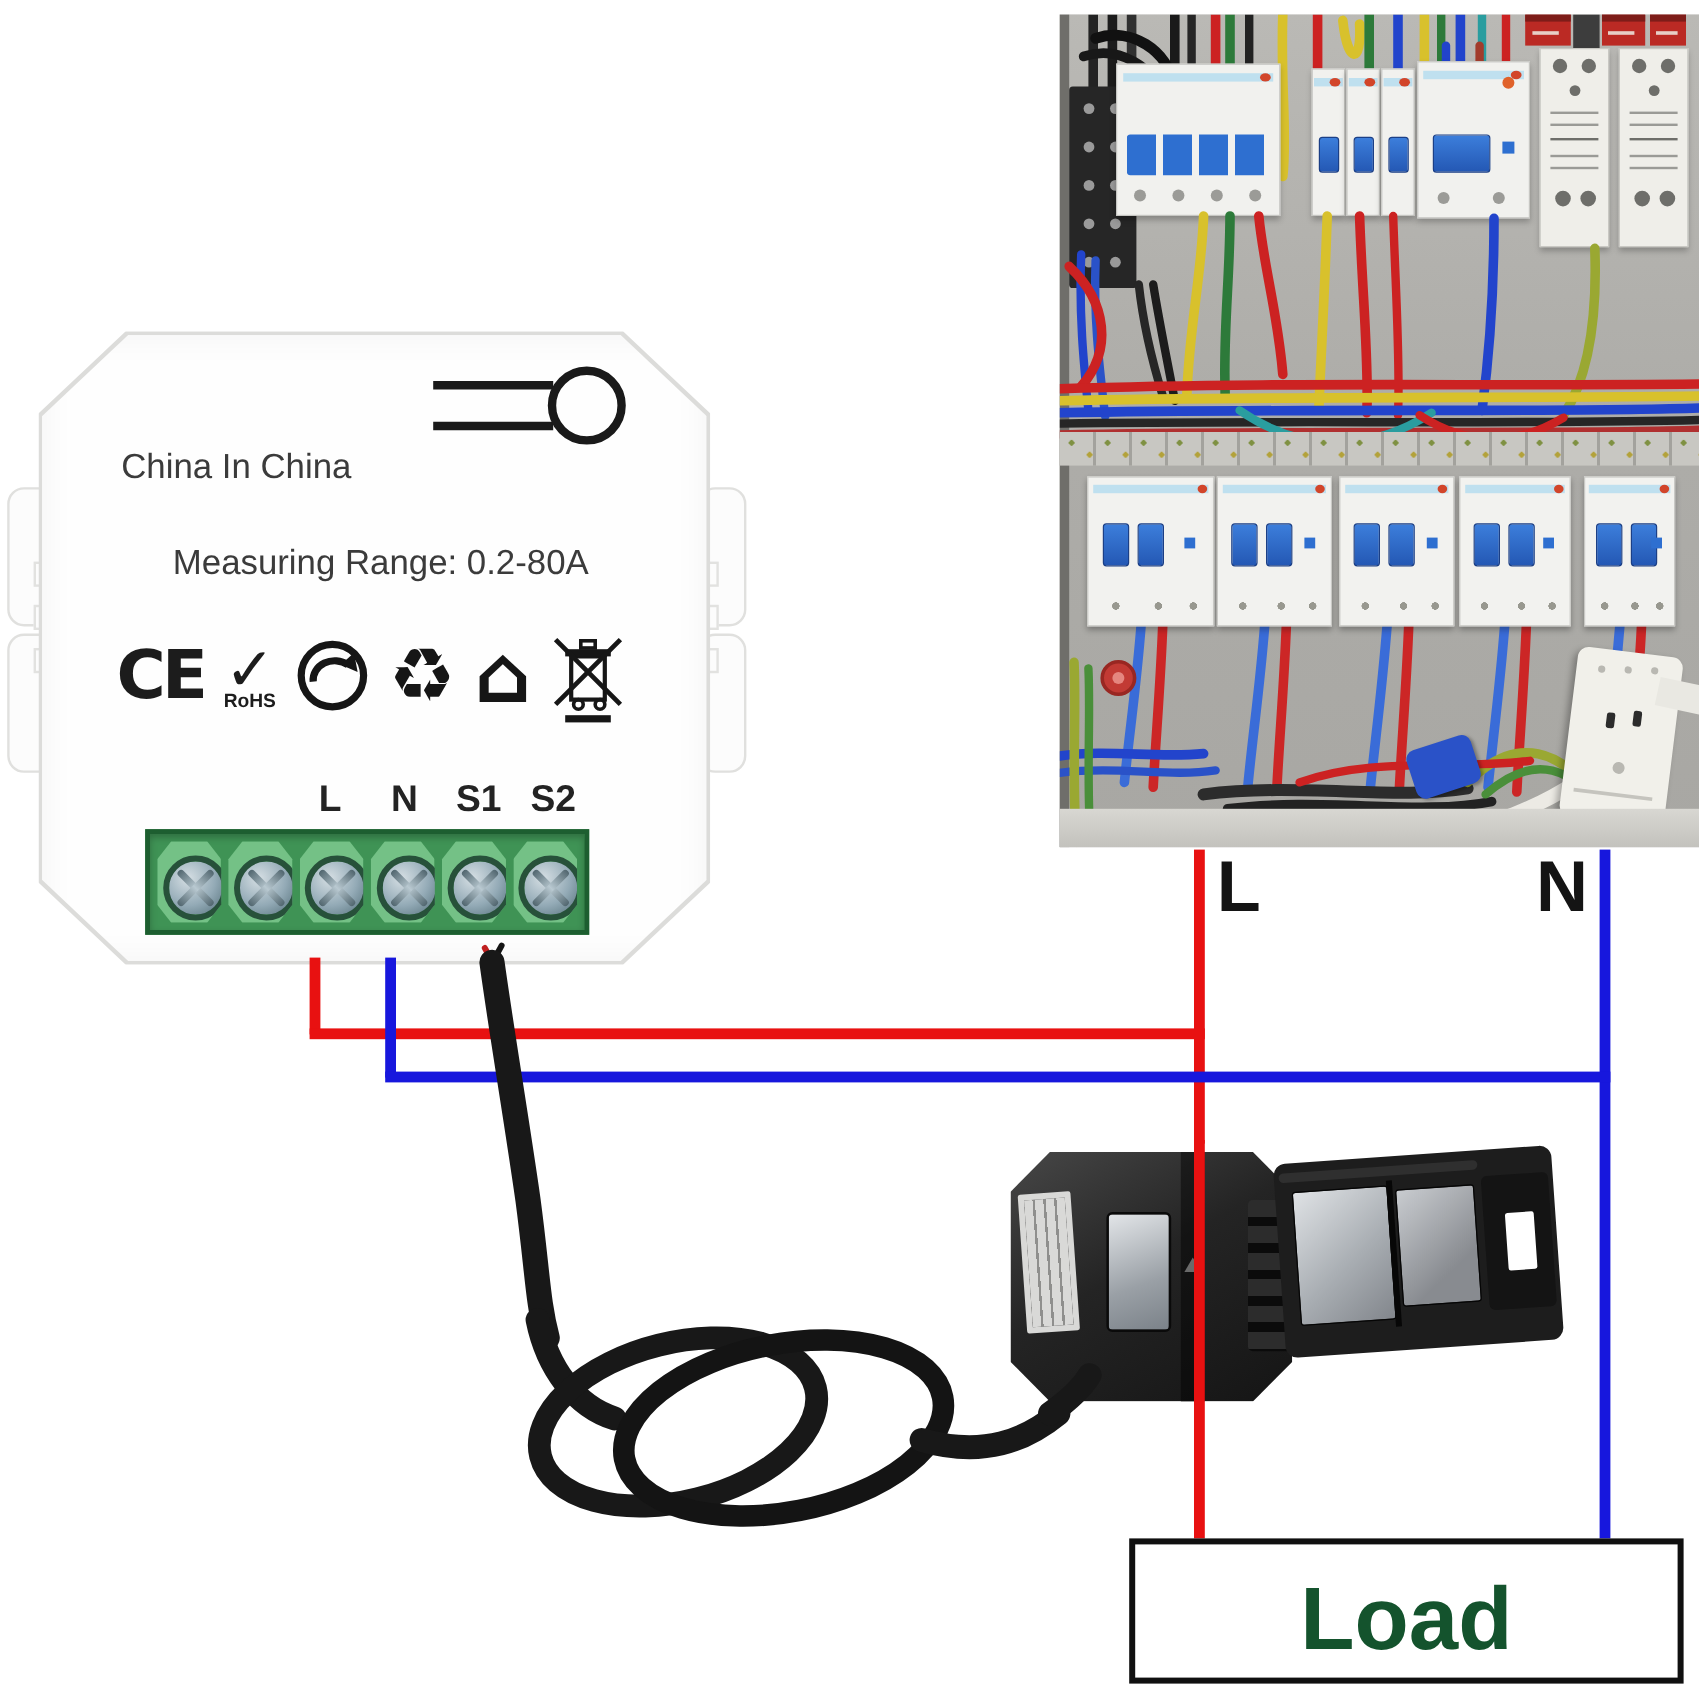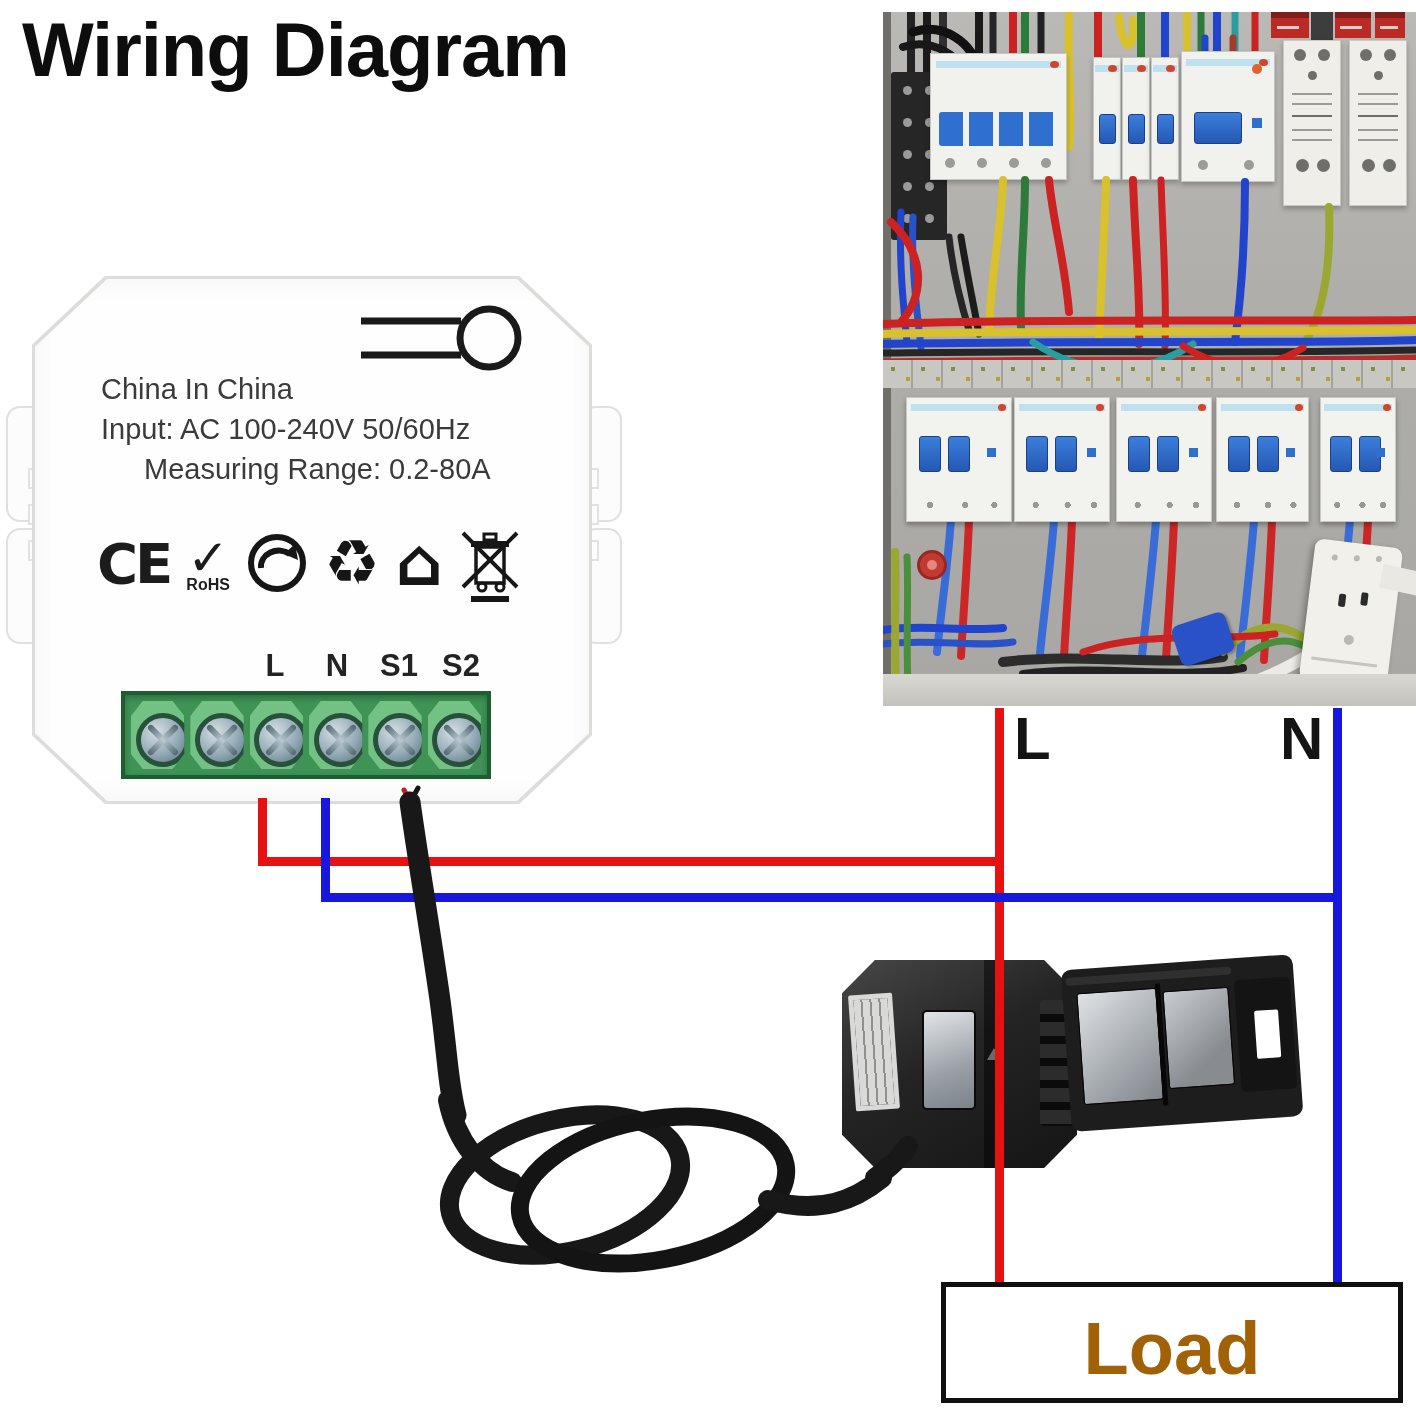--- a/index.html
+++ b/index.html
@@ -52,21 +52,21 @@
   
   .wire{position:absolute;}
   .w-live{background:var(--live,#e81111);}
   .w-neutral{background:var(--neutral,#1717dd);}
 
   
   .big-label{position:absolute;font-size:60px;font-weight:bold;color:#141414;z-index:30;}
   .load-box{position:absolute;left:941px;top:1282px;width:462px;height:121px;background:#fff;
     border:5px solid #101010;box-sizing:border-box;display:flex;align-items:center;justify-content:center;
     z-index:28;}
-  .load-box span{font-size:74px;font-weight:bold;color:#a16207;margin-top:12px;}
+  .load-box span{font-size:74px;font-weight:bold;color:#14532d;margin-top:12px;}
 
   
   .clamp{position:absolute;left:840px;top:952px;width:470px;height:225px;z-index:22;}
   .clamp-body{position:absolute;left:2px;top:8px;width:235px;height:208px;
     background:linear-gradient(150deg,#474747,#242424 45%,#151515);
     clip-path:polygon(14% 0,86% 0,100% 16%,100% 84%,86% 100%,14% 100%,0 84%,0 16%);}
   .clamp-label{position:absolute;left:12px;top:42px;width:44px;height:116px;transform:rotate(-4deg);
     background:repeating-linear-gradient(90deg,#d9d9d7 0 7px,#8f8f8d 7px 9px);
     border:5px solid #d9d9d7;box-sizing:border-box;border-radius:2px;}
   .clamp-window{position:absolute;left:82px;top:58px;width:50px;height:96px;border-radius:5px;
@@ -137,21 +137,20 @@
   .p-socket em{position:absolute;width:6px;height:6px;border-radius:50%;background:#b9b8b2;}
   .p-conduit{position:absolute;left:498px;top:556px;width:40px;height:24px;background:#e9e8e2;transform:rotate(12deg);}
   .p-bottomstrip{position:absolute;left:0;top:662px;width:533px;height:32px;
     background:linear-gradient(180deg,#d8d7d2,#c3c2bd);}
 </style>
 </head>
 <body>
 
 <div class="canvas">
 
-  <div class="title">Wiring Diagram</div>
 
   <div class="ear" style="left:6px;top:406px;"></div>
   <div class="ear" style="left:6px;top:528px;"></div>
   <div class="ear" style="left:582px;top:406px;"></div>
   <div class="ear" style="left:582px;top:528px;"></div>
   <div class="notch" style="left:28px;top:468px;"></div>
   <div class="notch" style="left:28px;top:504px;"></div>
   <div class="notch" style="left:28px;top:540px;"></div>
   <div class="notch" style="left:578px;top:468px;"></div>
   <div class="notch" style="left:578px;top:504px;"></div>
@@ -160,21 +159,20 @@
   <div class="device-outer">
     <div class="device-inner">
 
       <svg class="keyhole" width="170" height="72" viewBox="0 0 170 72">
         <line x1="2" y1="20" x2="102" y2="20" stroke="#1a1a1a" stroke-width="7"></line>
         <line x1="2" y1="54" x2="102" y2="54" stroke="#1a1a1a" stroke-width="7"></line>
         <circle cx="130" cy="37" r="29" stroke="#1a1a1a" stroke-width="7" fill="none"></circle>
       </svg>
 
       <div class="dev-line" style="top:94px;">China In China</div>
-      <div class="dev-line" style="top:134px;">Input: AC 100-240V 50/60Hz</div>
       <div class="dev-line" style="top:174px;margin-left:43px;">Measuring Range: 0.2-80A</div>
 
       <div class="cert-row">
         <span class="ce-text">CE</span>
         <span class="rohs">
           <span class="chk">✓</span>
           <span class="rtx">RoHS</span>
         </span>
         <svg width="62" height="62" viewBox="0 0 62 62">
           <circle cx="31" cy="31" r="26" stroke="#161616" stroke-width="6" fill="none"></circle>

